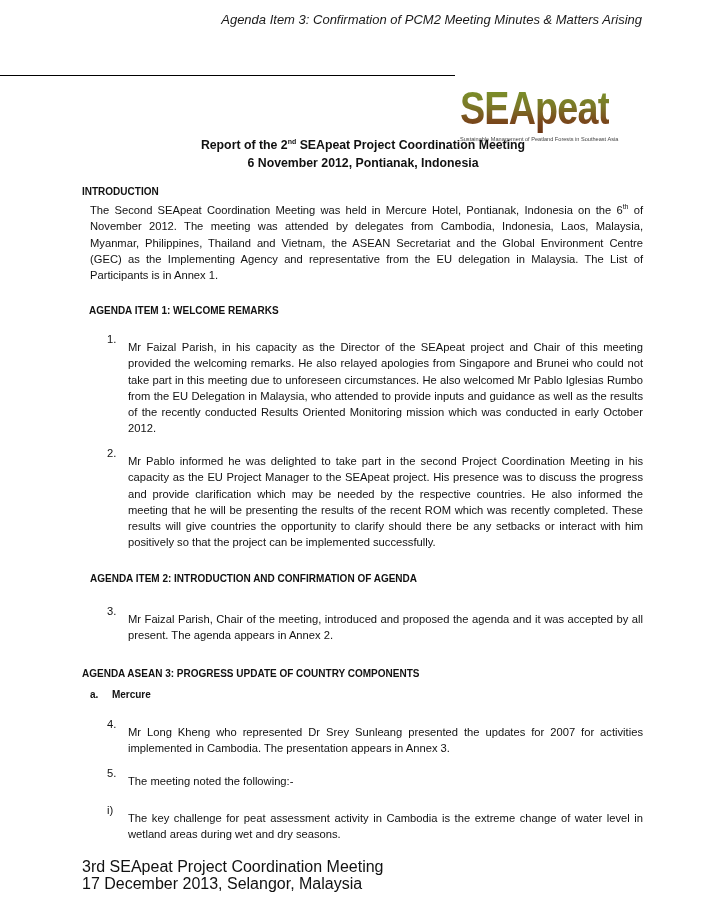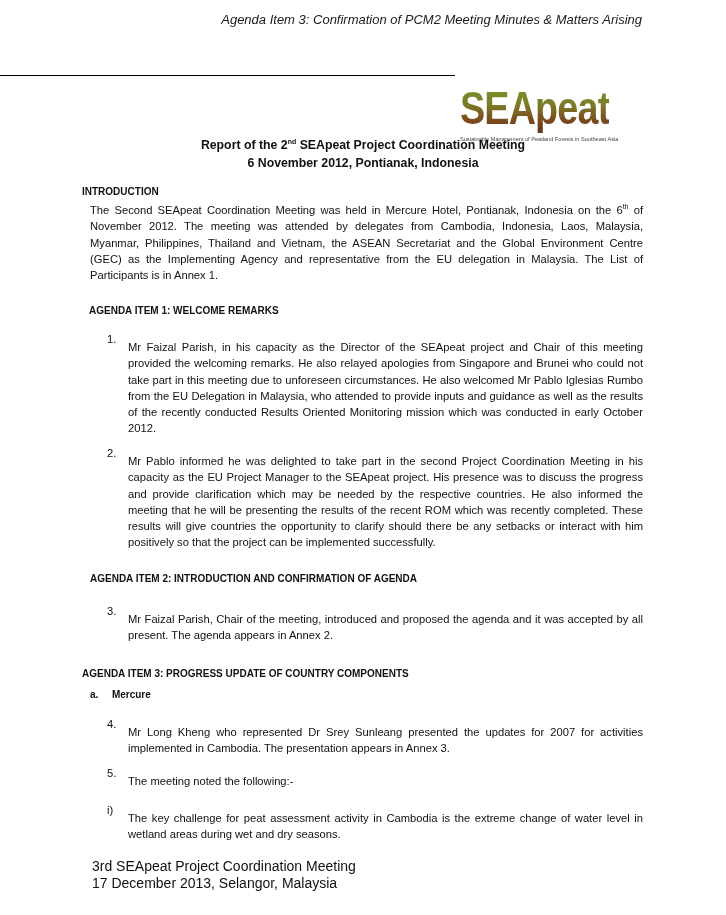--- a/index.html
+++ b/index.html
@@ -37,21 +37,21 @@
   .title-block sup { font-size: 7px; vertical-align: 5px; line-height: 0; }
   .heading { font-weight: bold; font-size: 10px; white-space: nowrap; }
   .para {
     font-size: 11.2px; line-height: 16.3px; text-align: justify;
   }
   .para sup { font-size: 7px; vertical-align: 5px; line-height: 0; }
   .num-item { position: absolute; }
   .num { position: absolute; left: 0; top: 0; }
   .num-body { position: absolute; left: 21px; top: 8px; right: 0; text-align: justify; line-height: 16.3px; }
   .last-left { text-align-last: left; }
-  .footer { left: 92px; top: 858px; font-size: 14px; line-height: 17px; white-space: nowrap; }
+  .footer { left: 82px; top: 858px; font-size: 16px; line-height: 17px; white-space: nowrap; }
 </style>
 </head>
 <body>
 
 <div class="abs running-header">Agenda Item 3: Confirmation of PCM2 Meeting Minutes &amp; Matters Arising</div>
 <div class="abs hrule"></div>
 
 <div class="abs logo">
   <div class="logo-word">SEApeat</div>
   <div class="logo-tagline">Sustainable Management of Peatland Forests in Southeast Asia</div>
@@ -77,21 +77,21 @@
   <div class="num-body last-left">Mr Pablo informed he was delighted to take part in the second Project Coordination Meeting in his capacity as the EU Project Manager to the SEApeat project. His presence was to discuss the progress and provide clarification which may be needed by the respective countries. He also informed the meeting that he will be presenting the results of the recent ROM which was recently completed. These results will give countries the opportunity to clarify should there be any setbacks or interact with him positively so that the project can be implemented successfully.</div>
 </div>
 
 <div class="abs heading" style="left:90px; top:573px;">AGENDA ITEM 2: INTRODUCTION AND CONFIRMATION OF AGENDA</div>
 
 <div class="num-item para" style="left:107px; top:603px; width:536px; height:34px;">
   <span class="num">3.</span>
   <div class="num-body last-left">Mr Faizal Parish, Chair of the meeting, introduced and proposed the agenda and it was accepted by all present. The agenda appears in Annex 2.</div>
 </div>
 
-<div class="abs heading" style="left:82px; top:668px;">AGENDA ITEM 3: PROGRESS UPDATE OF COUNTRY COMPONENTS</div>
+<div class="abs heading" style="left:82px; top:668px;">AGENDA ASEAN 3: PROGRESS UPDATE OF COUNTRY COMPONENTS</div>
 <div class="abs heading" style="left:90px; top:689px;">
   <span>a.</span>
   <span style="display:inline-block; width:8px;"></span>
   <span>Mercure</span>
 </div>
 
 <div class="num-item para" style="left:107px; top:716px; width:536px; height:34px;">
   <span class="num">4.</span>
   <div class="num-body last-left">Mr Long Kheng who represented Dr Srey Sunleang presented the updates for 2007 for activities implemented in Cambodia. The presentation appears in Annex 3.</div>
 </div>

